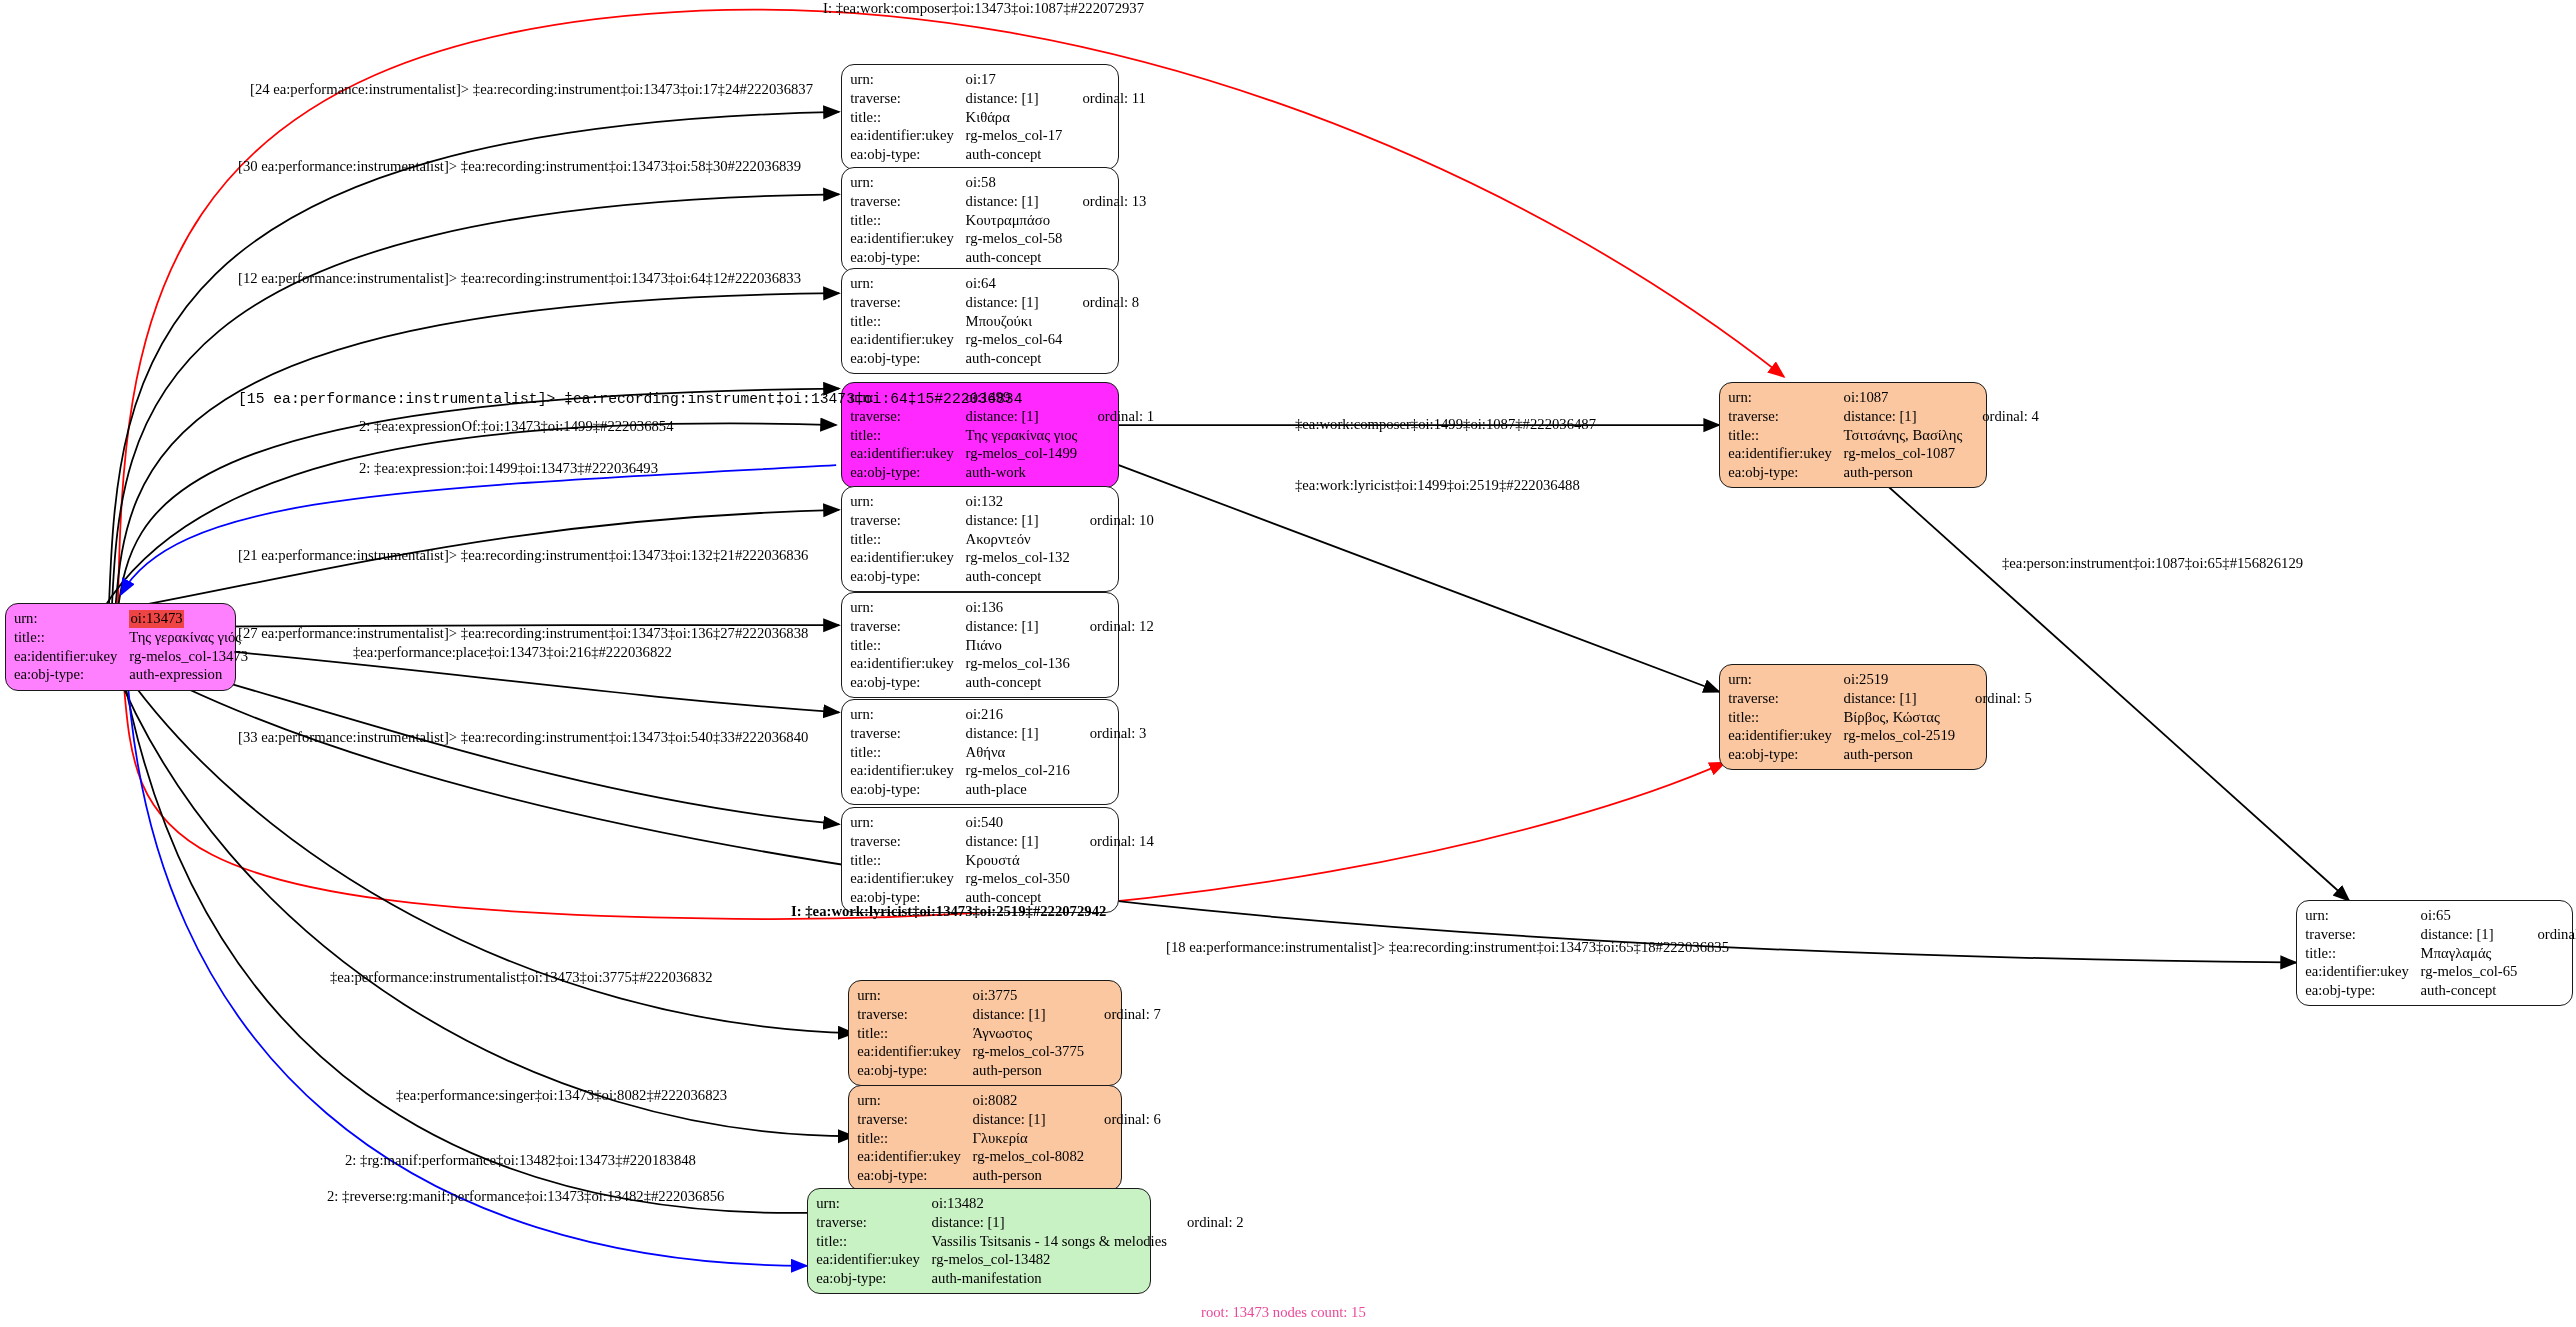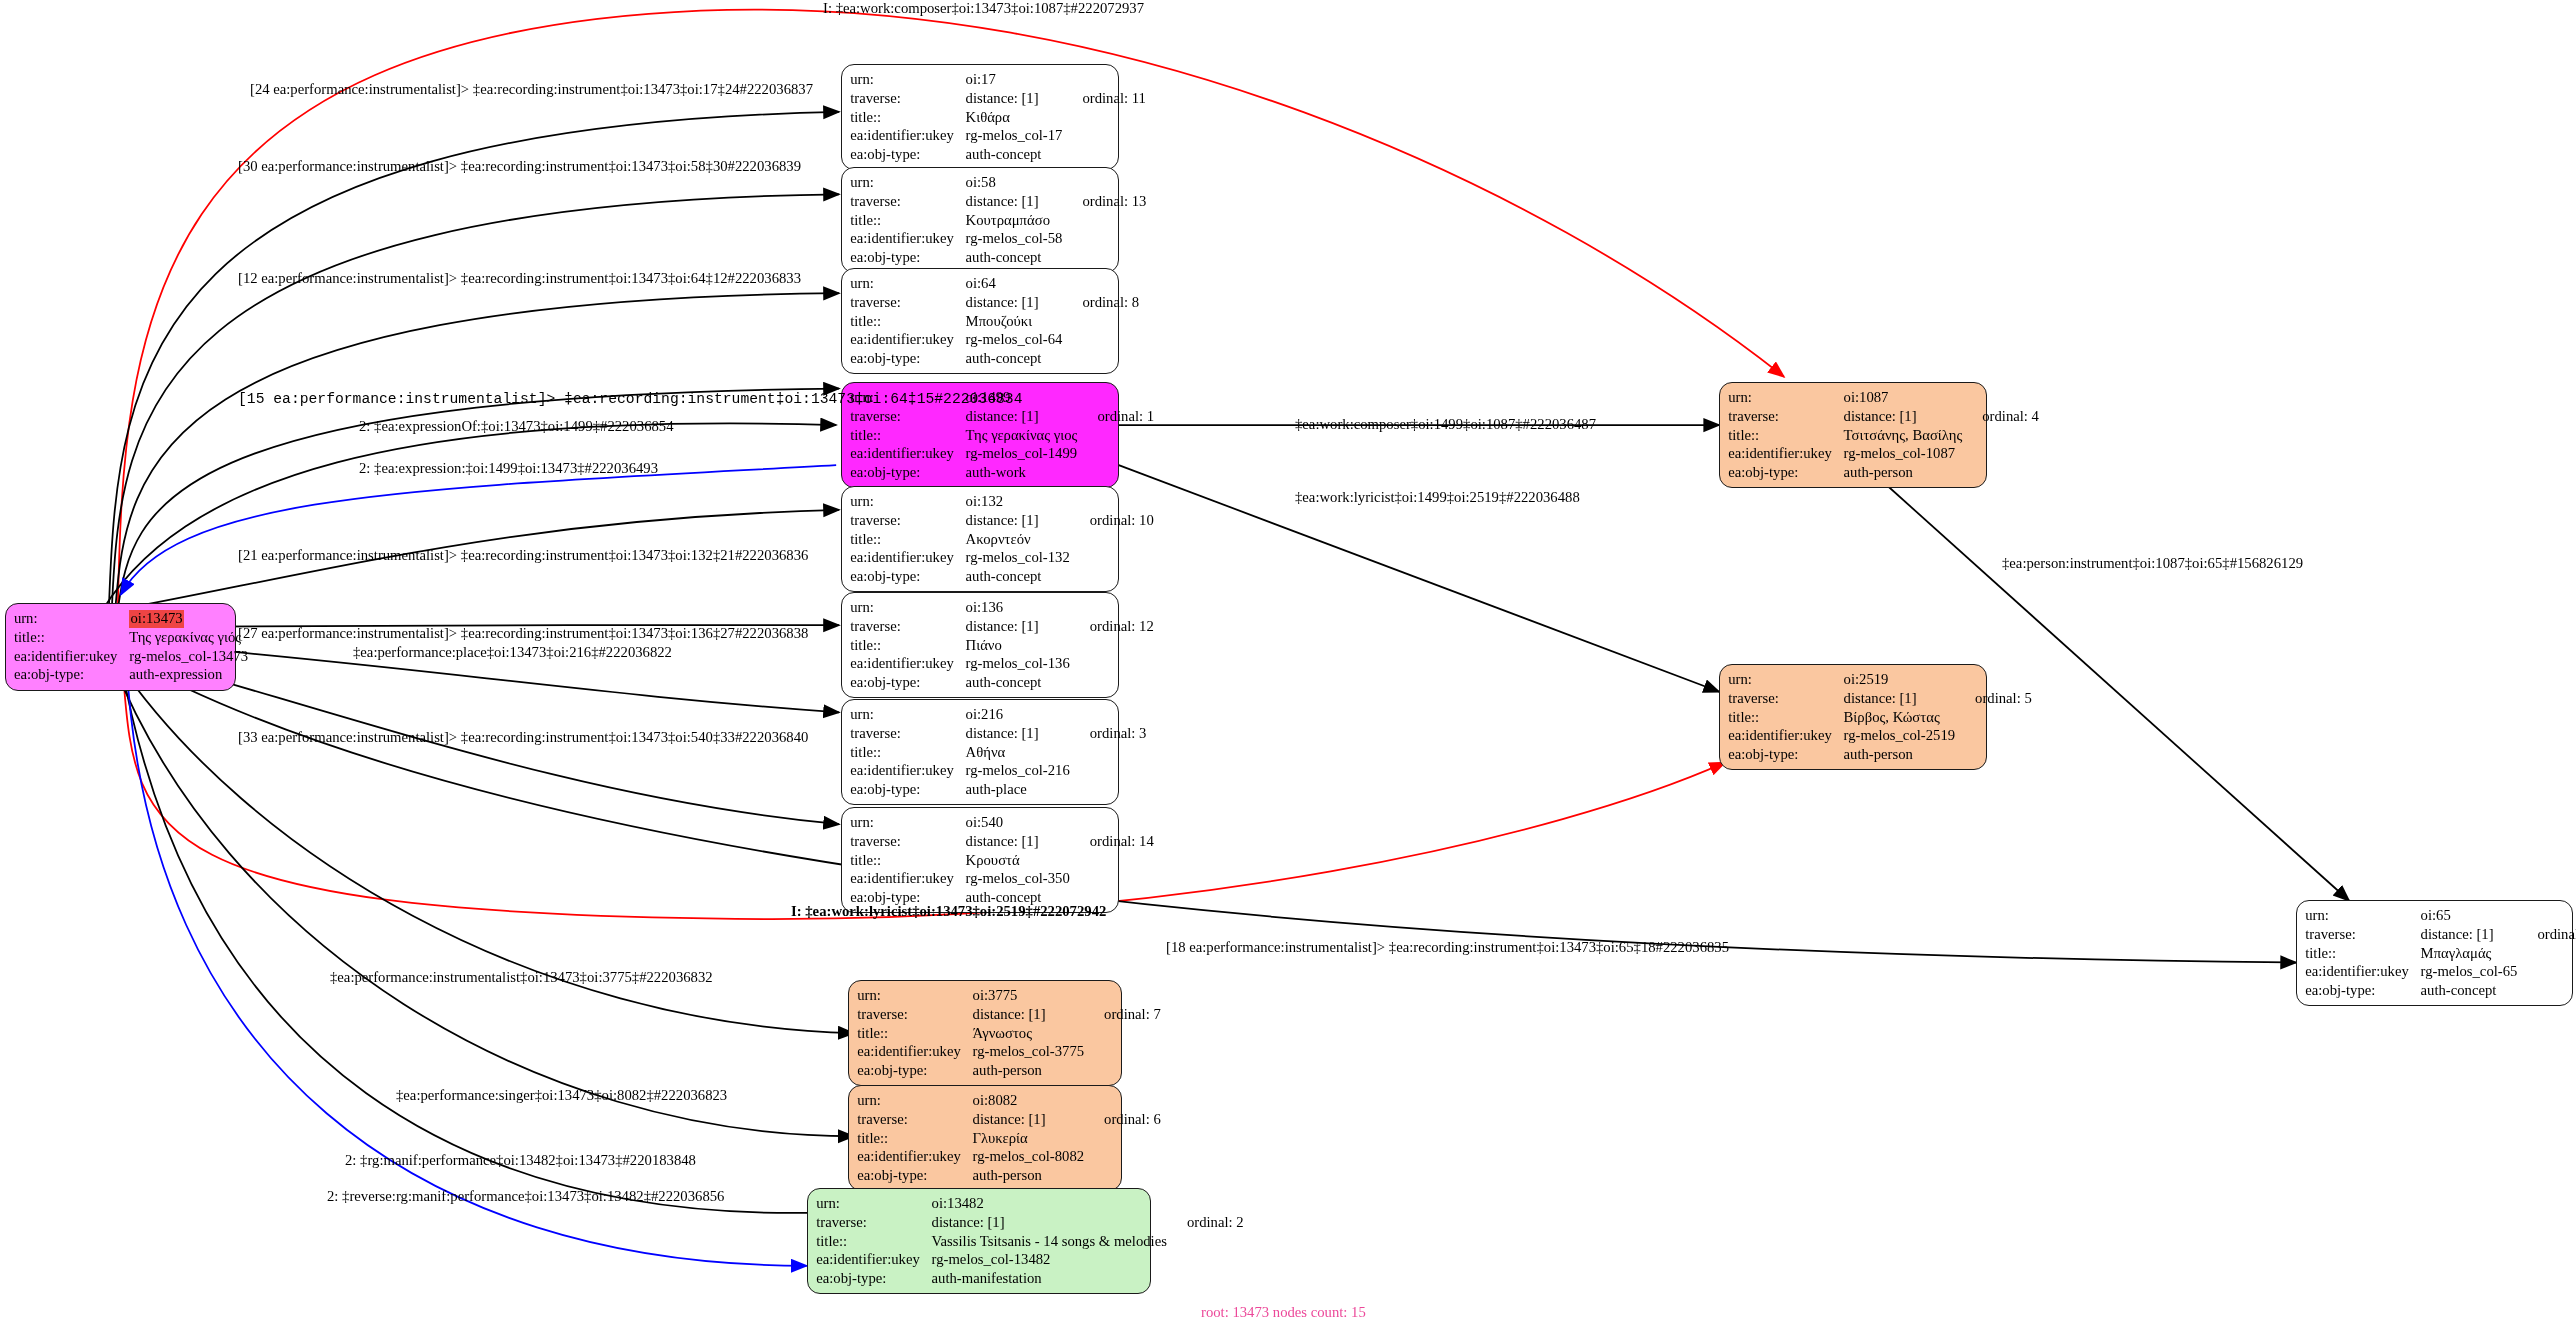--- a/index.html
+++ b/index.html
@@ -562,21 +562,21 @@
   <div class="elabel" style="left:238px;top:159px;">[30 ea:performance:instrumentalist]&gt; ‡ea:recording:instrument‡oi:13473‡oi:58‡30#222036839</div>
   <div class="elabel" style="left:238px;top:271px;">[12 ea:performance:instrumentalist]&gt; ‡ea:recording:instrument‡oi:13473‡oi:64‡12#222036833</div>
   <div class="elabel" style="left:238px;top:392px;font-family:Liberation Mono, monospace;">[15 ea:performance:instrumentalist]&gt; ‡ea:recording:instrument‡oi:13473‡oi:64‡15#222036834</div>
   <div class="elabel" style="left:359px;top:419px;">2: ‡ea:expressionOf:‡oi:13473‡oi:1499‡#222036854</div>
   <div class="elabel" style="left:359px;top:461px;">2: ‡ea:expression:‡oi:1499‡oi:13473‡#222036493</div>
   <div class="elabel" style="left:238px;top:548px;">[21 ea:performance:instrumentalist]&gt; ‡ea:recording:instrument‡oi:13473‡oi:132‡21#222036836</div>
   <div class="elabel" style="left:238px;top:626px;">[27 ea:performance:instrumentalist]&gt; ‡ea:recording:instrument‡oi:13473‡oi:136‡27#222036838</div>
   <div class="elabel" style="left:353px;top:645px;">‡ea:performance:place‡oi:13473‡oi:216‡#222036822</div>
   <div class="elabel" style="left:238px;top:730px;">[33 ea:performance:instrumentalist]&gt; ‡ea:recording:instrument‡oi:13473‡oi:540‡33#222036840</div>
   <div class="elabel" style="left:1295px;top:417px;">‡ea:work:composer‡oi:1499‡oi:1087‡#222036487</div>
-  <div class="elabel" style="left:1295px;top:490px;">‡ea:work:lyricist‡oi:1499‡oi:2519‡#222036488</div>
+  <div class="elabel" style="left:1295px;top:478px;">‡ea:work:lyricist‡oi:1499‡oi:2519‡#222036488</div>
   <div class="elabel" style="left:2002px;top:556px;">‡ea:person:instrument‡oi:1087‡oi:65‡#156826129</div>
   <div class="elabel" style="left:791px;top:904px;font-weight:bold;">I: ‡ea:work:lyricist‡oi:13473‡oi:2519‡#222072942</div>
   <div class="elabel" style="left:1166px;top:940px;">[18 ea:performance:instrumentalist]&gt; ‡ea:recording:instrument‡oi:13473‡oi:65‡18#222036835</div>
   <div class="elabel" style="left:330px;top:970px;">‡ea:performance:instrumentalist‡oi:13473‡oi:3775‡#222036832</div>
   <div class="elabel" style="left:352px;top:1088px;margin-left:44px;">‡ea:performance:singer‡oi:13473‡oi:8082‡#222036823</div>
   <div class="elabel" style="left:345px;top:1153px;">2: ‡rg:manif:performance‡oi:13482‡oi:13473‡#220183848</div>
   <div class="elabel" style="left:327px;top:1189px;">2: ‡reverse:rg:manif:performance‡oi:13473‡oi:13482‡#222036856</div>
 
   <div class="footer" style="left:1201px;top:1304px;">root: 13473 nodes count: 15</div>
 

